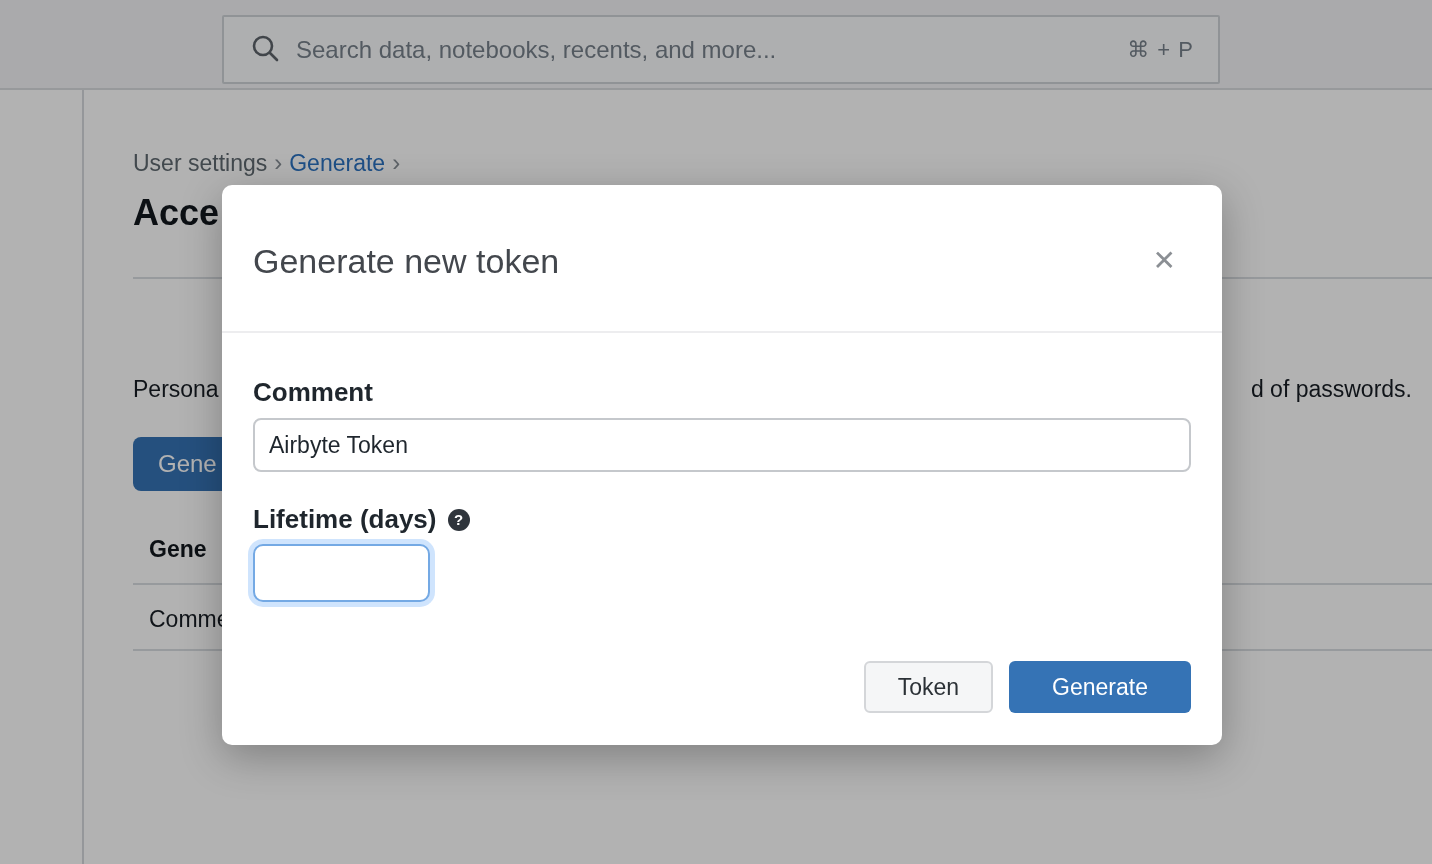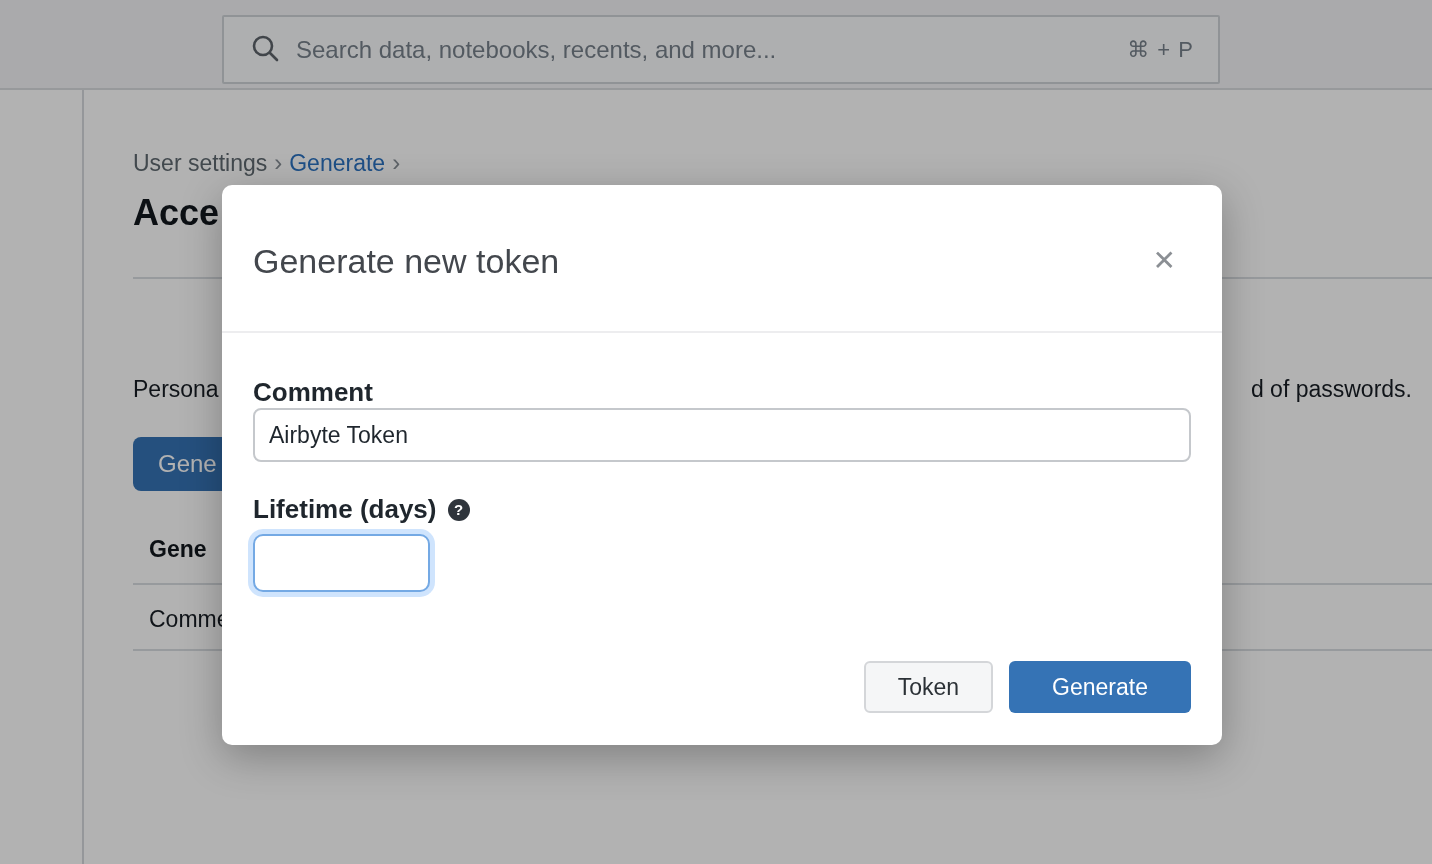--- a/index.html
+++ b/index.html
@@ -103,21 +103,21 @@
   }
   .modal-title { font-size: 34px; font-weight: 400; color: #43474d; }
   .modal-close {
     background: none; border: none; cursor: pointer;
     font-size: 28px; color: #8b8f94; line-height: 1;
     font-family: "Liberation Sans", sans-serif; padding: 4px;
   }
   .modal-body { padding: 44px 31px 0 31px; }
   .field-label { font-size: 26px; color: #1f262d; display: block; font-weight: bold; }
   .comment-input {
-    display: block; width: 100%; height: 54px;
+    margin-top: 10px; display: block; width: 100%; height: 54px;
     border: 2px solid #c5c8cc; border-radius: 8px;
     font-size: 23px; color: #1f262d; padding: 8px 14px;
     font-family: "Liberation Sans", sans-serif; outline: none; background: #fff;
   }
   .label-row { margin-top: 32px; display: flex; align-items: center; gap: 11px; }
   .help-badge {
     width: 22px; height: 22px; border-radius: 50%;
     background: #2f353c; color: #ffffff;
     font-size: 15px; font-weight: 700;
     display: inline-flex; align-items: center; justify-content: center;

